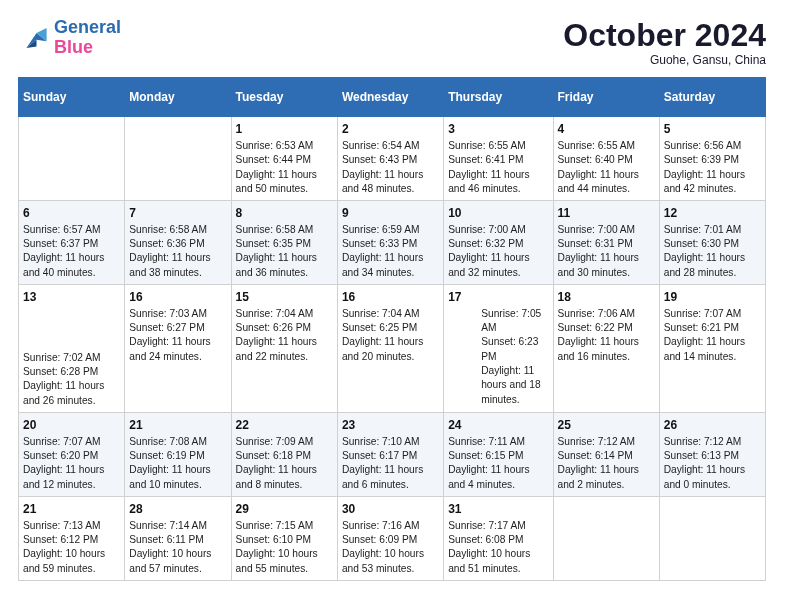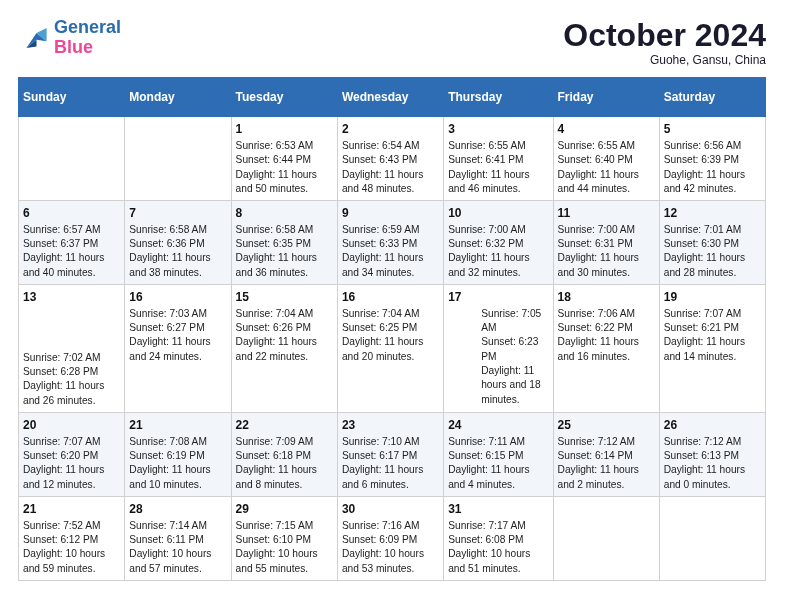--- a/index.html
+++ b/index.html
@@ -294,21 +294,21 @@
           <td>
             <span class="cell-day">26</span>
             <span class="cell-info" style="white-space: pre-line;">Sunrise: 7:12 AM
 Sunset: 6:13 PM
 Daylight: 11 hours and 0 minutes.</span>
           </td>
         </tr>
         <tr>
           <td>
             <span class="cell-day">21</span>
-            <span class="cell-info" style="white-space: pre-line;">Sunrise: 7:52 AM
+            <span class="cell-info" style="white-space: pre-line;">Sunrise: 7:13 AM
 Sunset: 6:12 PM
 Daylight: 10 hours and 59 minutes.</span>
           </td>
           <td>
             <span class="cell-day">28</span>
             <span class="cell-info" style="white-space: pre-line;">Sunrise: 7:14 AM
 Sunset: 6:11 PM
 Daylight: 10 hours and 57 minutes.</span>
           </td>
           <td>

